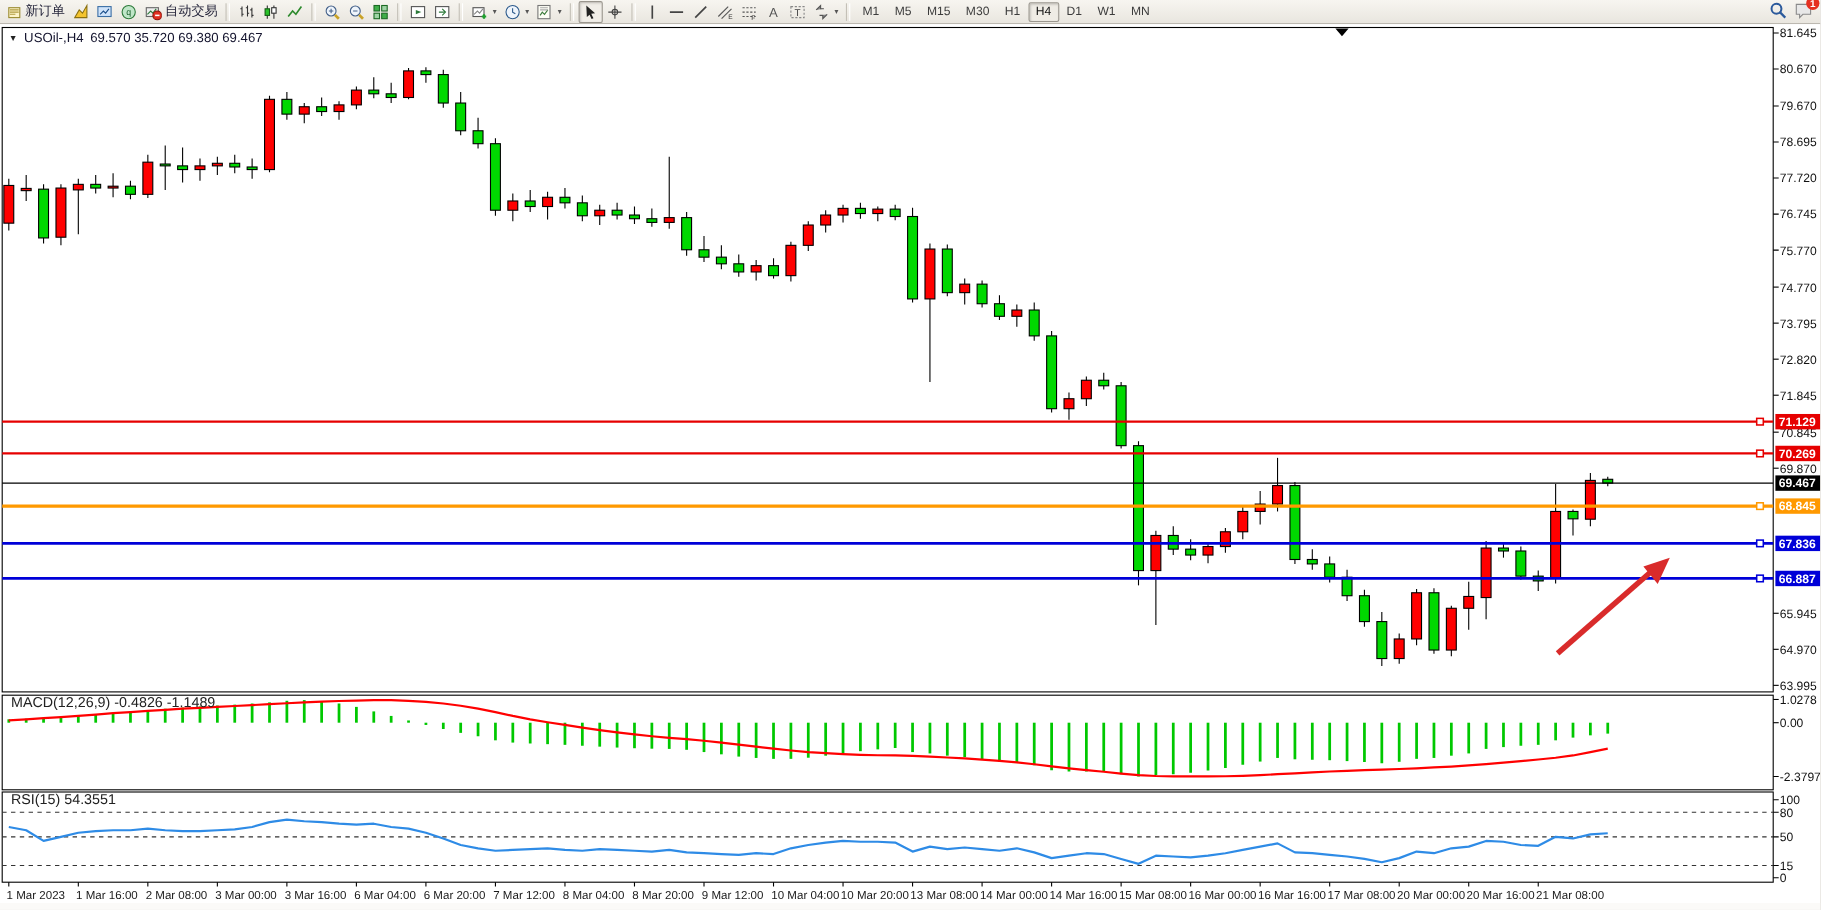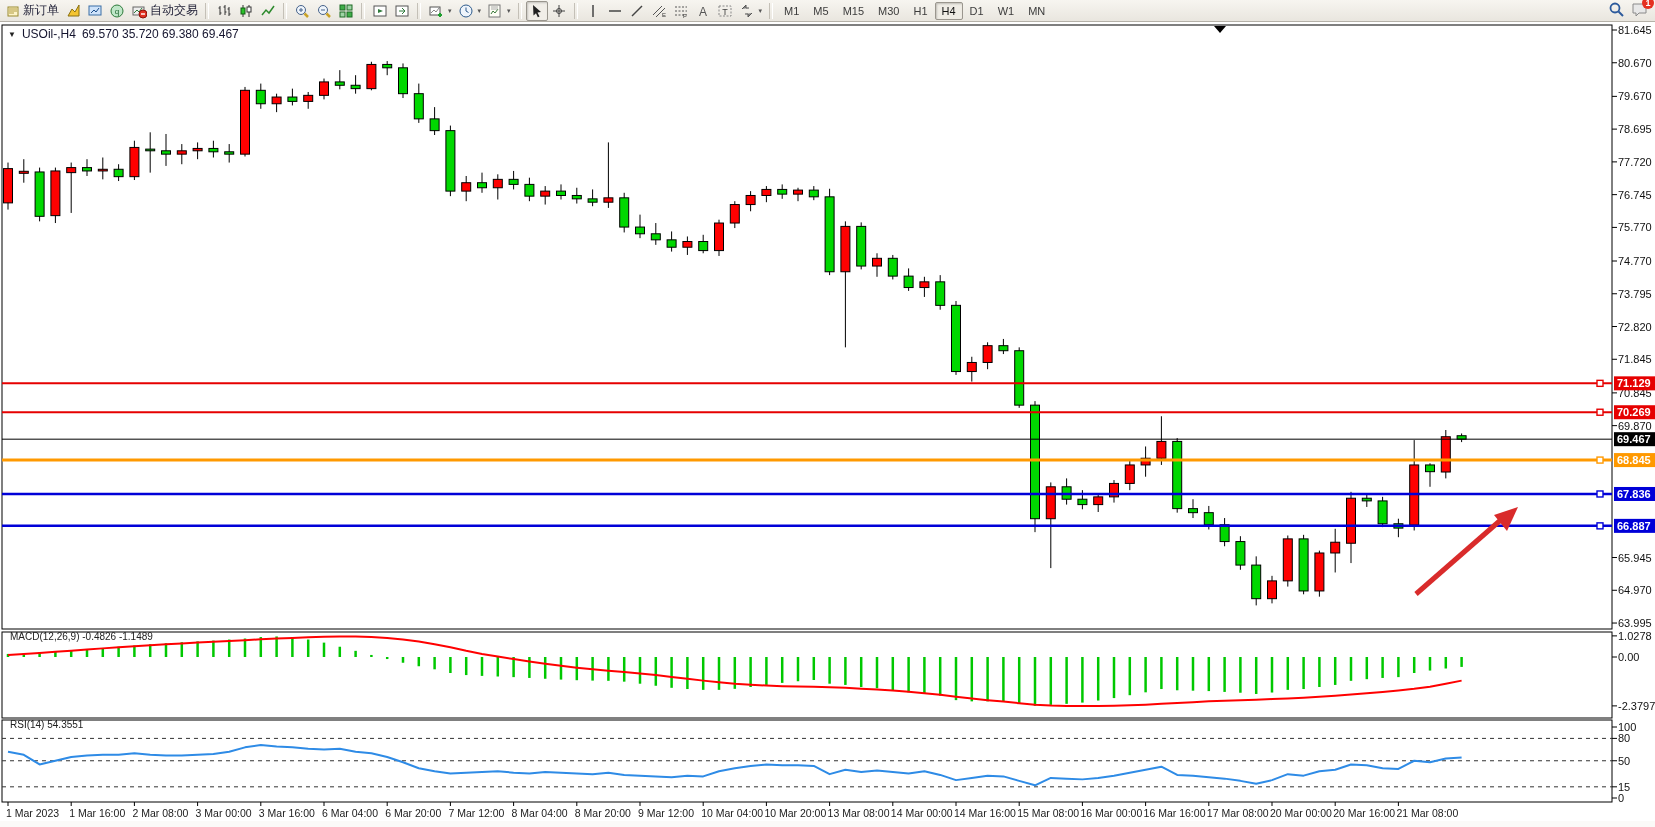--- a/index.html
+++ b/index.html
@@ -17,21 +17,21 @@
   .tf-btn.active{border:1px solid #9a968e;background:#efece5;box-shadow:inset 1px 1px 2px rgba(0,0,0,.2);color:#111;}
   .caret{font-size:7px;color:#555;margin-left:1px;}
   #tb-right{position:absolute;right:6px;top:1px;display:flex;align-items:center;gap:6px;}
   .badge{position:absolute;right:-5px;top:-4px;background:#e53020;color:#fff;font-size:9px;font-weight:bold;
     width:12px;height:12px;border-radius:50%;display:flex;align-items:center;justify-content:center;}
   
   #chart-area{position:absolute;left:0;top:22px;width:1655px;height:805px;background:#fff;}
   #chart-svg{position:absolute;left:0;top:0;}
   #chart-title{position:absolute;left:8px;top:5px;font-size:12px;color:#14142e;display:flex;gap:6px;align-items:center;}
   #chart-title .tri{font-size:8px;color:#222;}
-  .pane-label{position:absolute;left:10px;font-size:10px;color:#222;}
+  .pane-label{position:absolute;left:10px;font-size:13px;color:#222;}
   #bottom-strip{position:absolute;left:0;top:799px;width:1655px;height:28px;background:#fbfaf8;}
 </style>
 </head>
 <body>
 
 <div id="root">
   <div id="toolbar">
       <div class="tb-btn">
         <span style="display: flex;">
           <svg width="14" height="14">
@@ -683,17 +683,17 @@
         <text x="1618" y="768.825" font-size="11" fill="#111111" font-family="Liberation Sans, sans-serif">15</text>
         <line x1="1612" y1="776" x2="1617" y2="776" stroke="#000"></line>
         <text x="1618" y="780" font-size="11" fill="#111111" font-family="Liberation Sans, sans-serif">0</text>
       </svg>
     <div id="chart-title">
       <span class="tri">▼</span>
       <span>USOil-,H4</span>
       <span>69.570 35.720 69.380 69.467</span>
     </div>
     <div class="pane-label" style="top:609px">MACD(12,26,9) -0.4826 -1.1489</div>
-    <div class="pane-label" style="top:697px">RSI(14) 54.3551</div>
+    <div class="pane-label" style="top:697px">RSI(15) 54.3551</div>
     <div id="bottom-strip"></div>
 
   </div>
 </div>
 
 </body></html>

